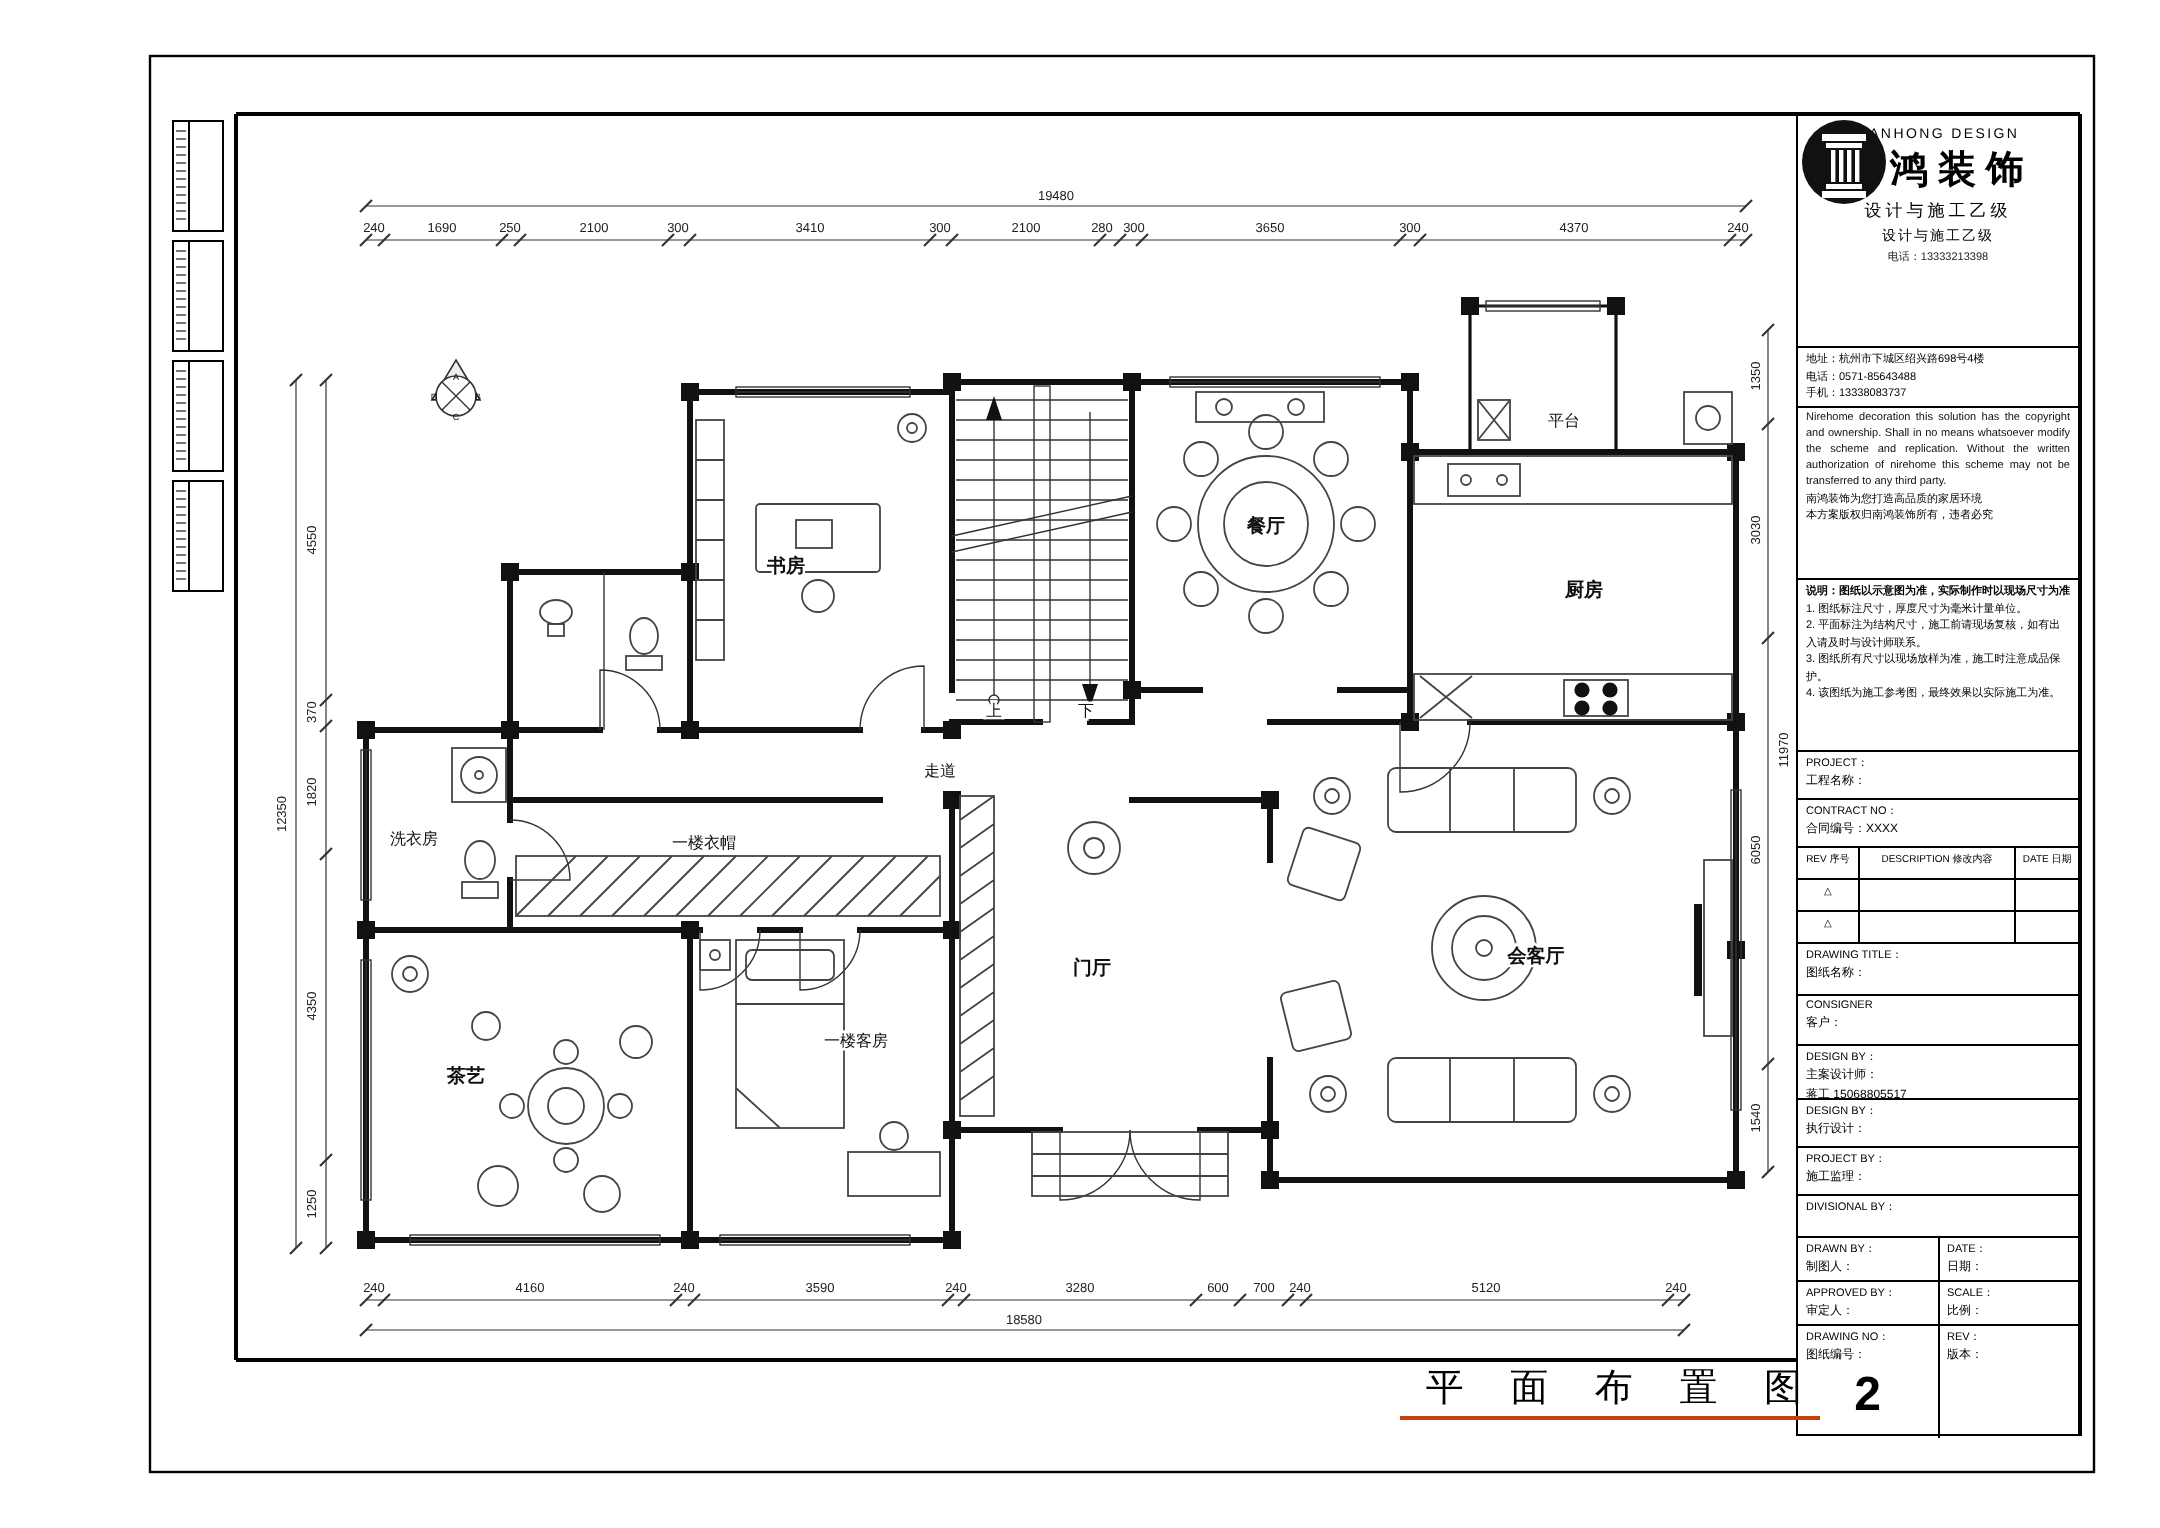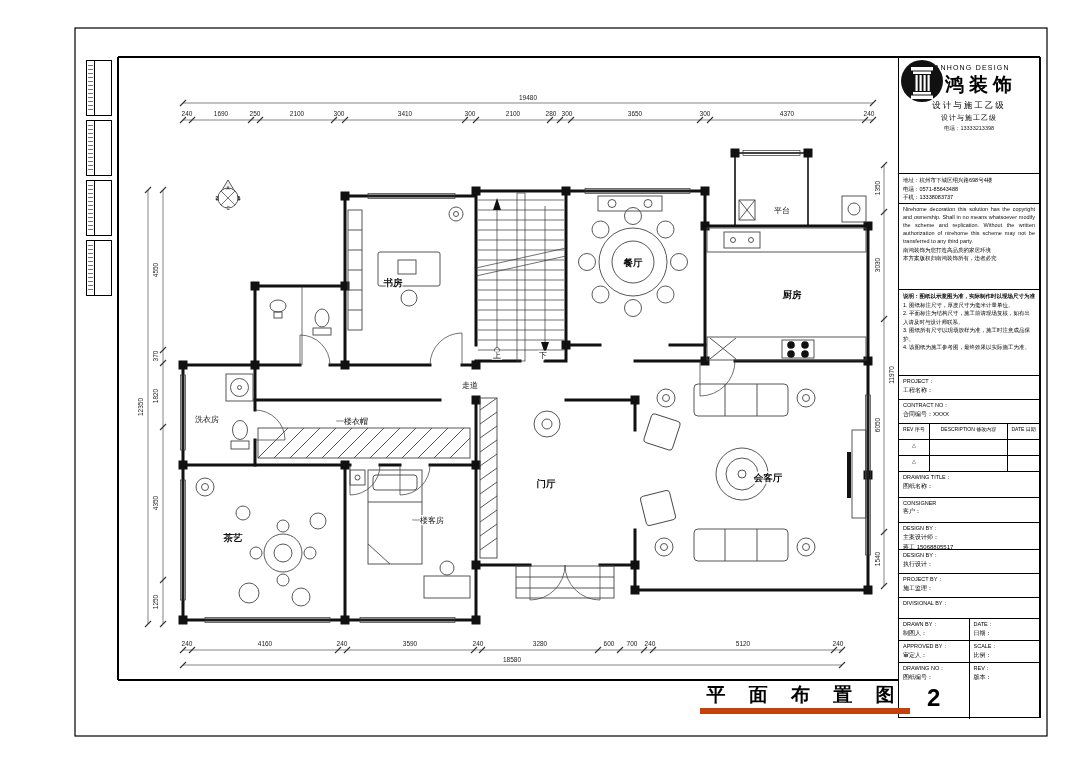--- a/index.html
+++ b/index.html
@@ -15,22 +15,22 @@
   .col{fill:#111;}
   .dim{stroke:#333;stroke-width:.6;fill:none;}
   .tick{stroke:#333;stroke-width:1.1;}
   .frame{stroke:#000;fill:none;}
   .dimtext{font-size:6.5px;fill:#222;text-anchor:middle;}
   .room{font-size:9.5px;fill:#111;text-anchor:middle;paint-order:stroke;stroke:#fff;stroke-width:2.5;font-weight:bold;}
   .room-sm{font-size:8px;fill:#111;text-anchor:middle;paint-order:stroke;stroke:#fff;stroke-width:2.5;}
   .mk{font-size:4.5px;fill:#111;text-anchor:middle;}
   
   .sheet-title{position:absolute;left:700px;top:682px;width:210px;height:26px;
-      font-size:19px;font-weight:bold;letter-spacing:9px;text-align:center;
-      border-bottom:6px solid #c2410c;line-height:26px;}
+      font-size:19px;font-weight:normal;letter-spacing:9px;text-align:right;
+      border-bottom:2px solid #c2410c;line-height:26px;}
   
   .sigbox{position:absolute;left:86px;width:26px;height:56px;border:1px solid #000;box-sizing:border-box;}
   .sigbox .in{position:absolute;left:7px;top:0;bottom:0;border-left:.8px solid #000;}
   .sigbox .tx{position:absolute;left:1px;top:4px;bottom:4px;width:5px;
       background:repeating-linear-gradient(#777 0 1px,transparent 1px 4px);}
   
   .panel{position:absolute;left:898px;top:57px;width:142px;height:661px;
       border:1.2px solid #000;box-sizing:border-box;background:#fff;}
   .sec{border-bottom:.8px solid #000;box-sizing:border-box;overflow:hidden;position:relative;padding:2px 4px;}
   .sec:last-child{border-bottom:none;}

